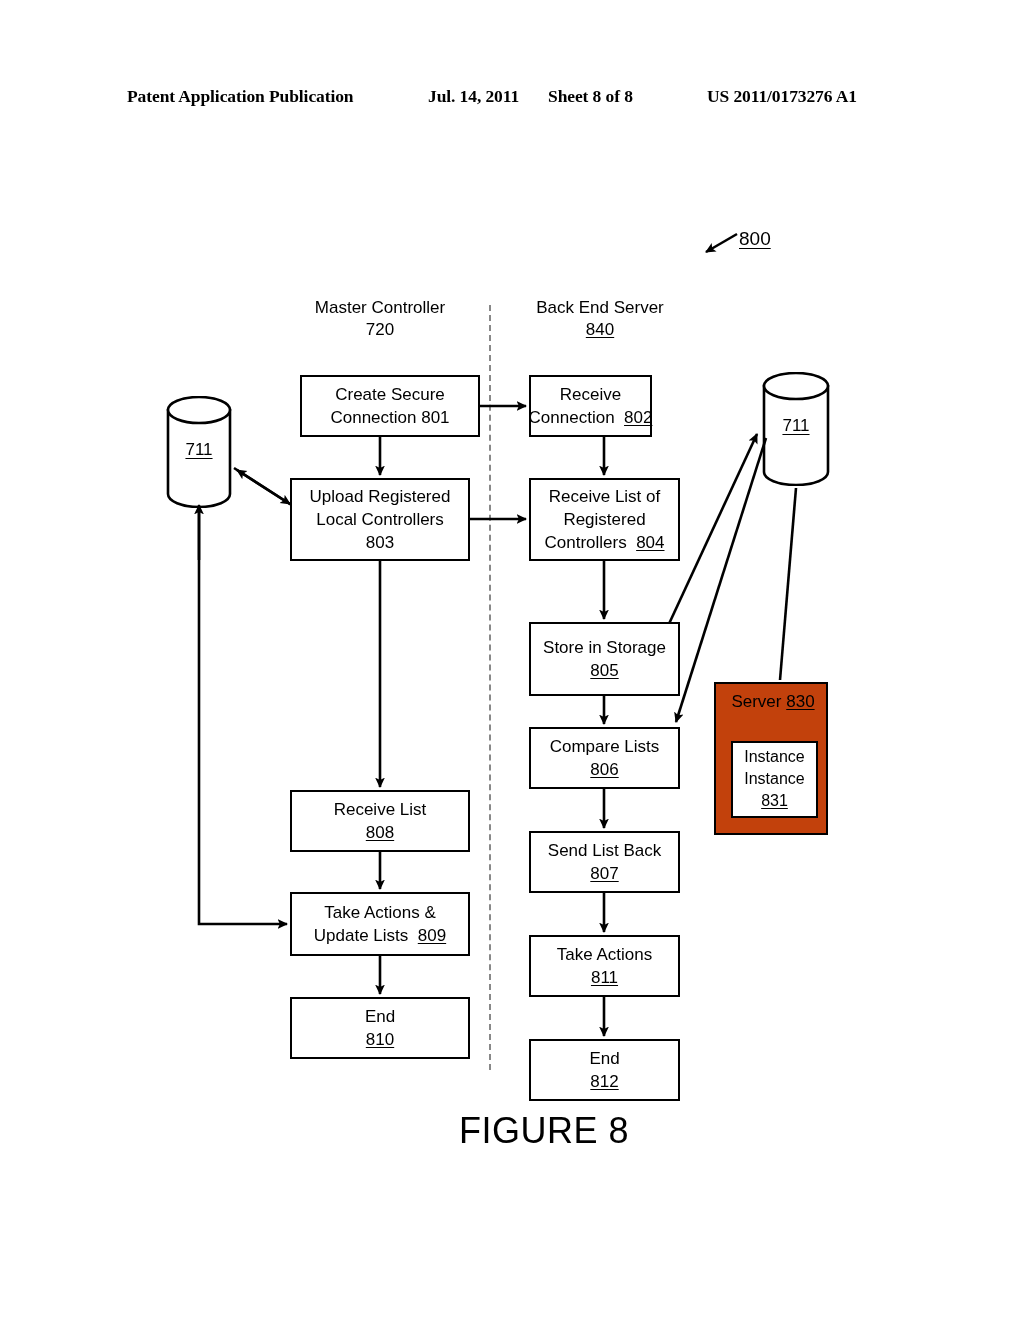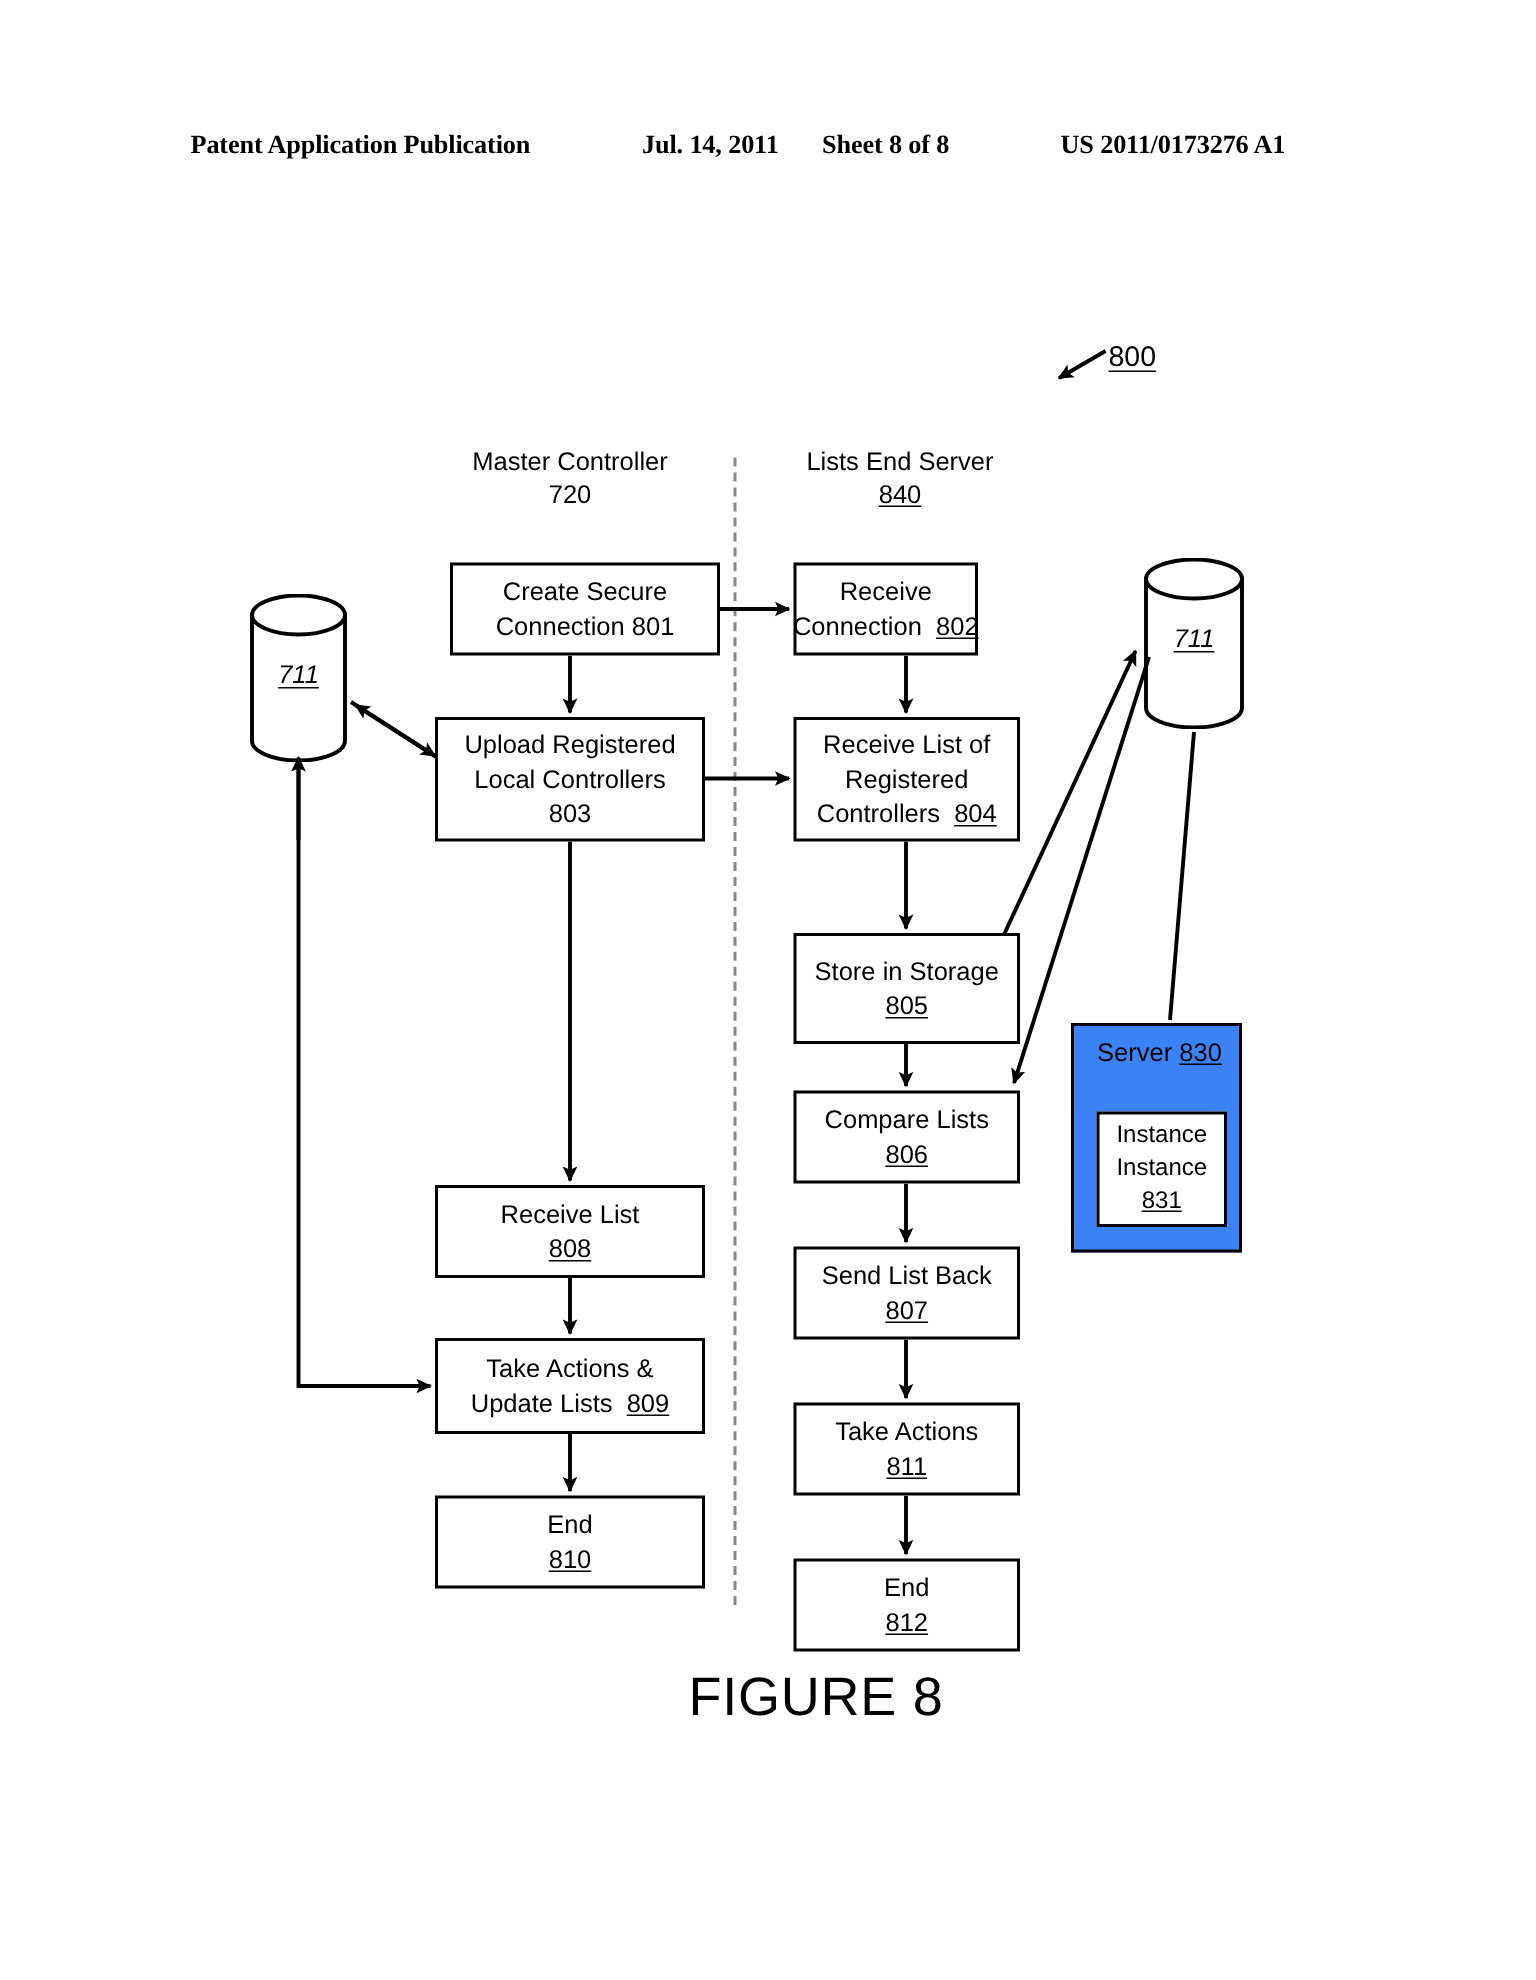--- a/index.html
+++ b/index.html
@@ -119,21 +119,21 @@
   #box-807 { left: 529px; top: 831px; width: 151px; height: 62px; }
   #box-811 { left: 529px; top: 935px; width: 151px; height: 62px; }
   #box-812 { left: 529px; top: 1039px; width: 151px; height: 62px; }
 
   
   #box-server {
     position: absolute;
     left: 714px; top: 682px; width: 114px; height: 153px;
     box-sizing: border-box;
     border: 2px solid #000000;
-    background: #3b82f6;
+    background: #c2410c;
   }
   #server-label {
     position: absolute;
     left: 0; top: 6px; width: 114px;
     text-align: center;
     font-size: 17px;
     line-height: 23px;
   }
   #box-instance {
     position: absolute;
@@ -144,21 +144,21 @@
   }
   #instance-label {
     position: absolute;
     left: 0; top: 3px; width: 83px;
     text-align: center;
     font-size: 16px;
     line-height: 22px;
   }
 
   
-  .cyl { position: absolute; font-style: italic; }
+  .cyl { position: absolute; }
   .cyl-label {
     position: absolute;
     width: 100%;
     text-align: center;
     font-size: 17px;
     text-decoration: underline;
     text-underline-offset: 3px;
   }
   #cyl-left  { left: 166px; top: 396px; width: 66px; height: 112px; }
   #cyl-left .cyl-label { top: 44px; }
@@ -185,21 +185,21 @@
     <span class="ph-num">US 2011/0173276 A1</span>
   </div>
 
   <div id="ref800">800</div>
 
   <div class="lane-title" id="lane-master">
     <span class="l1">Master Controller</span>
     <span class="l2">720</span>
   </div>
   <div class="lane-title" id="lane-backend">
-    <span class="l1">Lists End Server</span>
+    <span class="l1">Back End Server</span>
     <span class="l2 uline">840</span>
   </div>
 
   <div id="divider"></div>
 
   <div class="cyl" id="cyl-left">
     <svg width="66" height="112" viewBox="0 0 66 112">
       <path d="M2,14 L2,98 A31,13 0 0 0 64,98 L64,14 Z" fill="#ffffff" stroke="#000000" stroke-width="2.6"></path>
       <ellipse cx="33" cy="14" rx="31" ry="13" fill="#ffffff" stroke="#000000" stroke-width="2.6"></ellipse>
     </svg>

